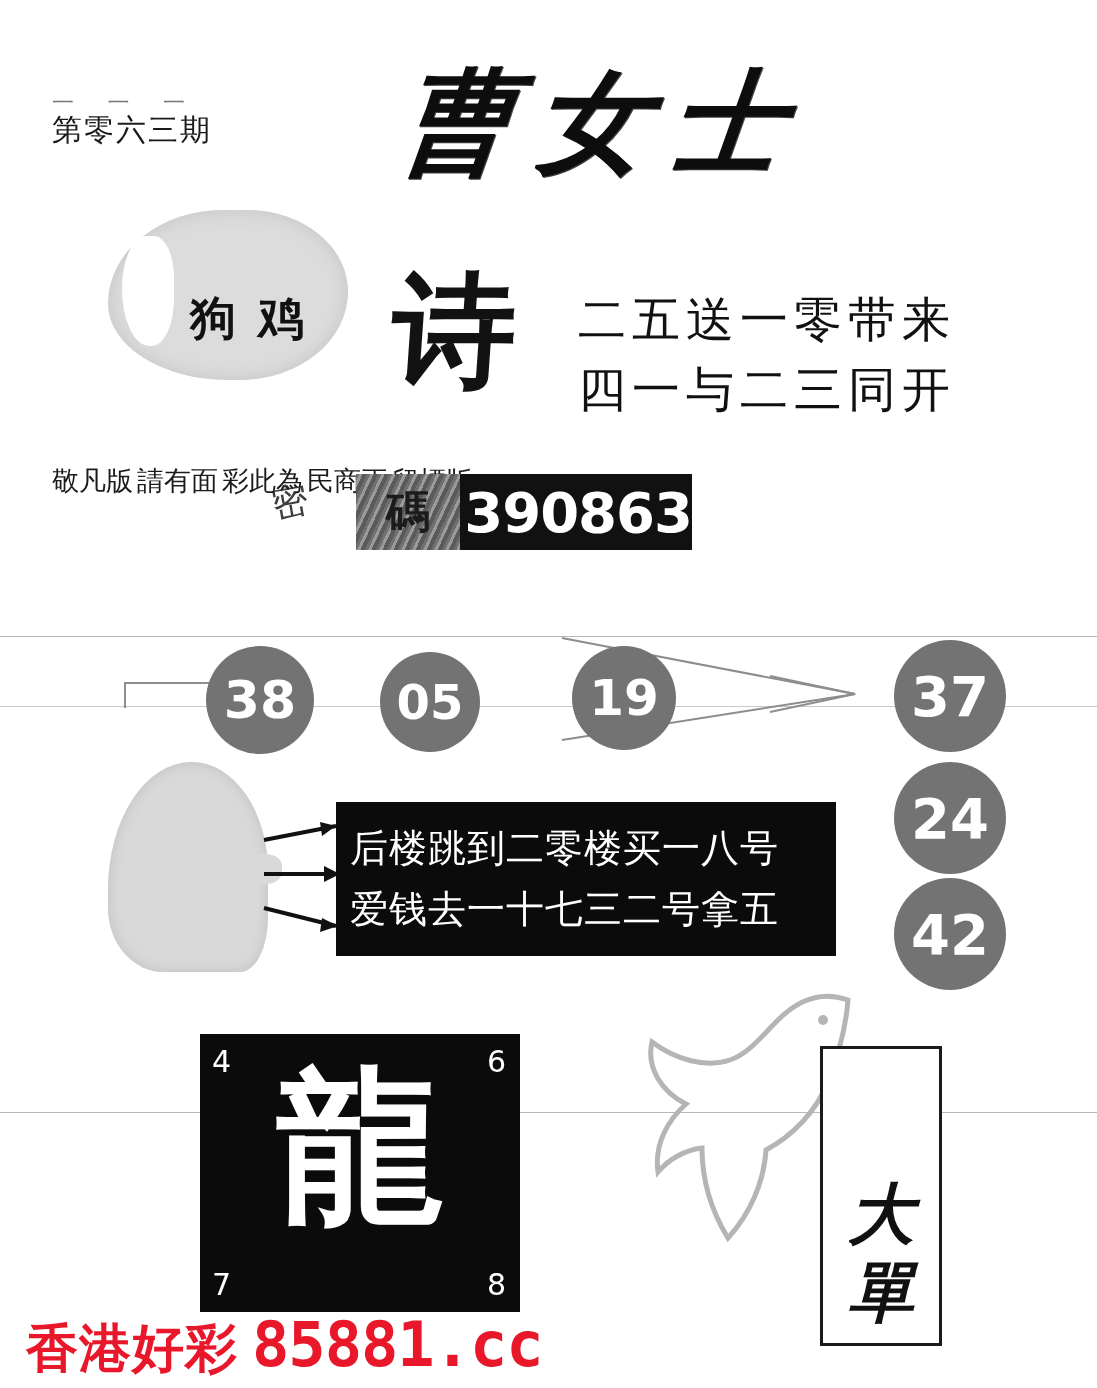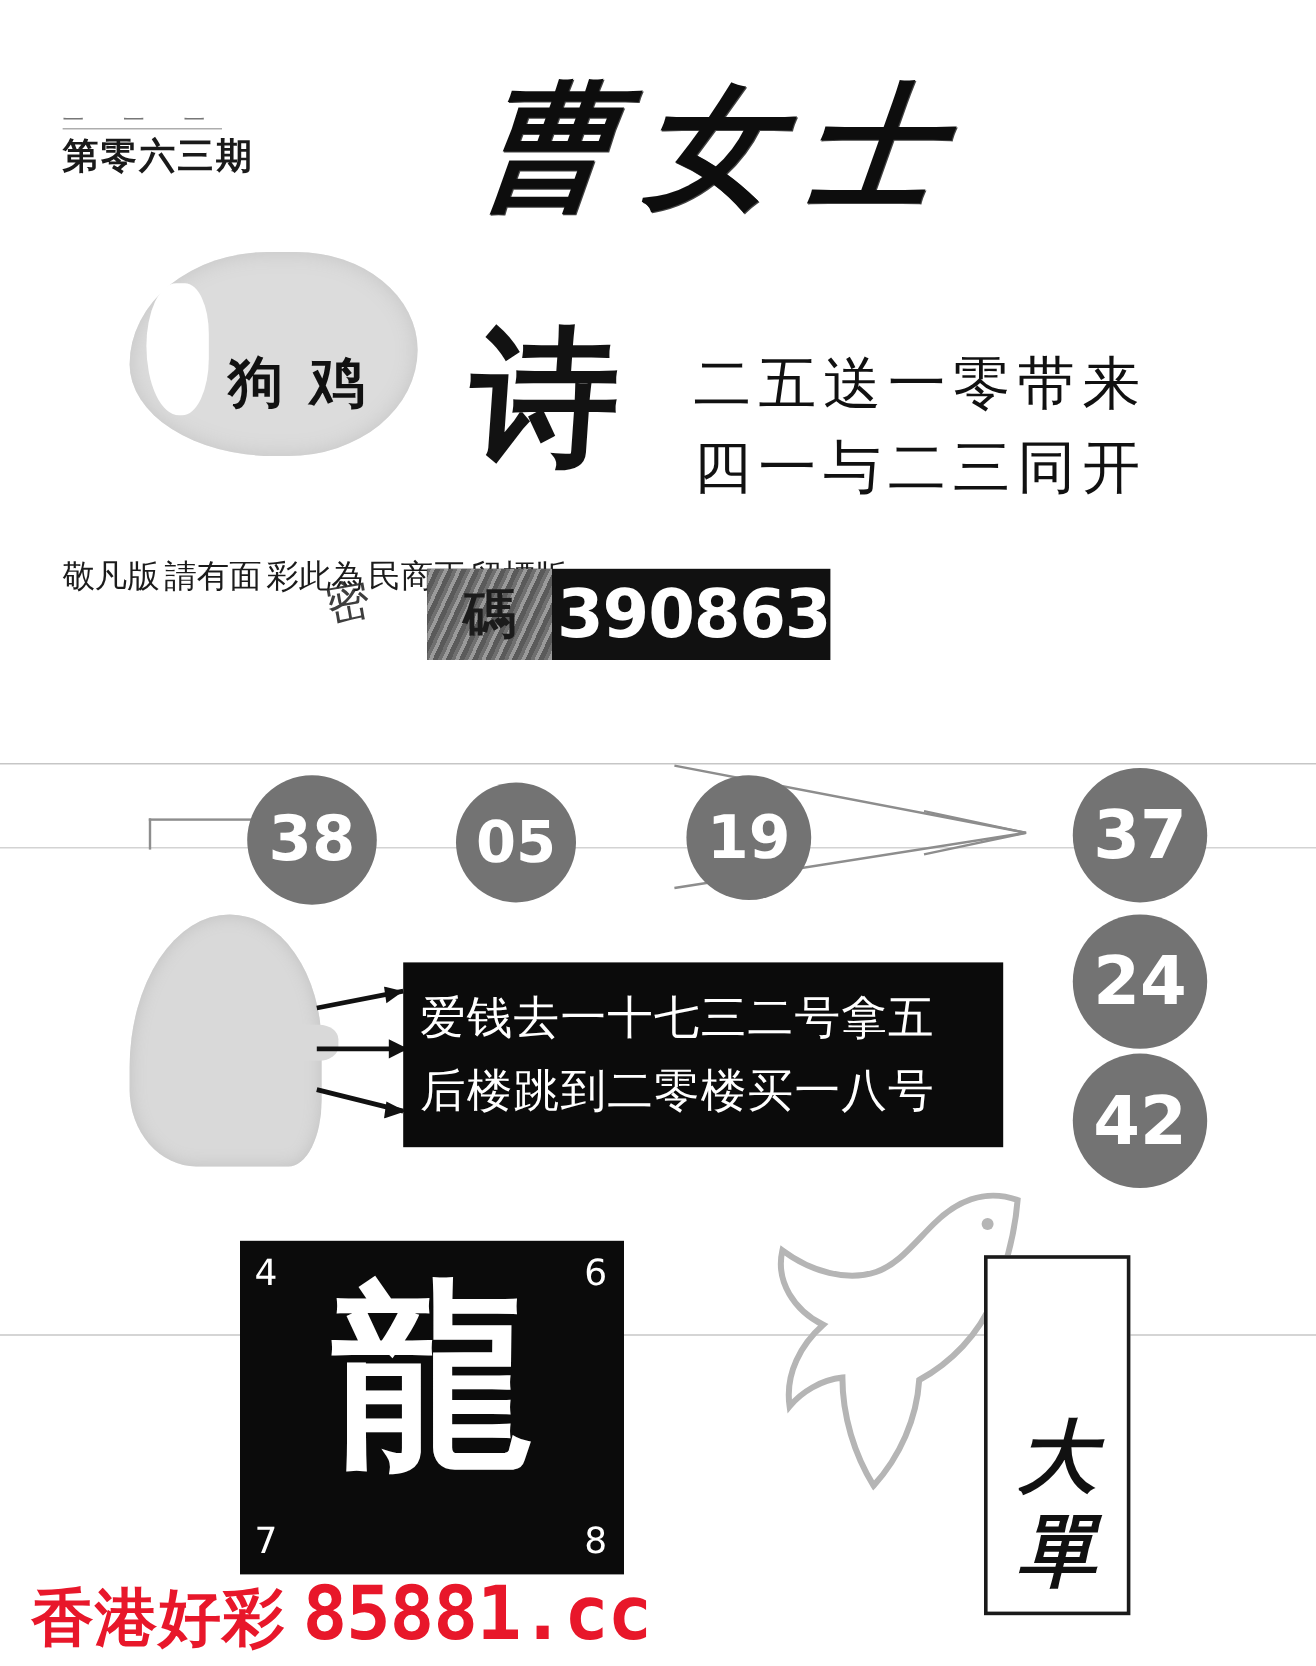--- a/index.html
+++ b/index.html
@@ -19,34 +19,33 @@
   
   .abs { position: absolute; }
 
   
   #issue-label {
     left: 52px;
     top: 110px;
     font-size: 30px;
     letter-spacing: 2px;
     font-family: "DejaVu Sans", sans-serif;
-    font-weight: 700;
+    font-weight: 400;
     color: #1a1a1a;
   }
   #issue-ticks {
     left: 52px;
     top: 88px;
     width: 210px;
     height: 20px;
     color: #777;
-    font-size: 18px;
+    font-size: 22px;
     letter-spacing: 14px;
     overflow: hidden;
     white-space: nowrap;
-    text-decoration: underline;
   }
   #brand-title {
     left: 400px;
     top: 48px;
     font-size: 112px;
     font-weight: 700;
     letter-spacing: 24px;
     font-family: "DejaVu Serif", serif;
     font-style: italic;
     color: #0d0d0d;
@@ -386,22 +385,22 @@
     <line x1="6" y1="86" x2="78" y2="104"></line>
   </g>
   <g fill="#111">
     <polygon points="78,4 62,0 64,14"></polygon>
     <polygon points="82,52 66,44 66,60"></polygon>
     <polygon points="80,104 64,96 62,110"></polygon>
   </g>
 </svg>
 
 <div class="abs" id="message-box">
+  <div>后楼跳到二零楼买一八号</div>
   <div>爱钱去一十七三二号拿五</div>
-  <div>后楼跳到二零楼买一八号</div>
 </div>
 
 <div class="abs" id="dragon-box">
   <span class="corner-num" id="corner-tl">4</span>
   <span class="corner-num" id="corner-tr">6</span>
   <span class="corner-num" id="corner-bl">7</span>
   <span class="corner-num" id="corner-br">8</span>
   <div id="dragon-char">龍</div>
 </div>
 

